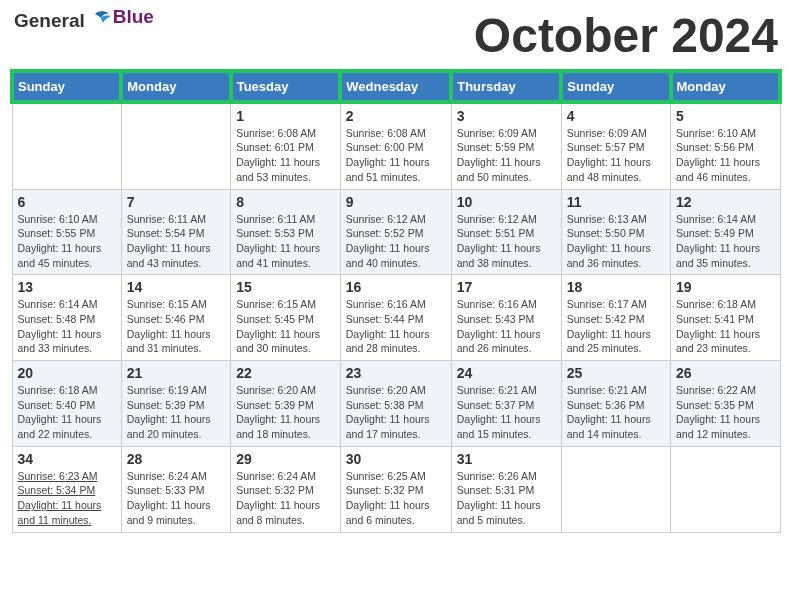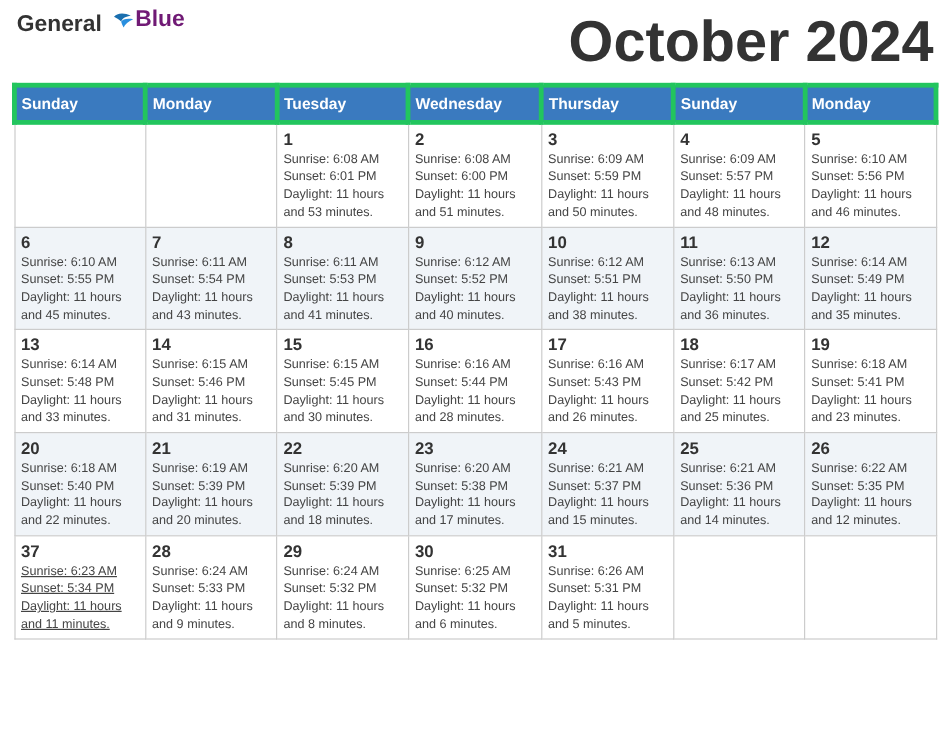--- a/index.html
+++ b/index.html
@@ -269,21 +269,21 @@
         </td>
         <td>
           <span class="day-num">26</span>
           <div class="day-info" style="white-space: pre-line;">Sunrise: 6:22 AM
 Sunset: 5:35 PM
 Daylight: 11 hours and 12 minutes.</div>
         </td>
       </tr>
       <tr>
         <td>
-          <span class="day-num">37</span>
+          <span class="day-num">34</span>
           <div class="day-info" style="white-space: pre-line; text-decoration: underline;">Sunrise: 6:23 AM
 Sunset: 5:34 PM
 Daylight: 11 hours and 11 minutes.</div>
         </td>
         <td>
           <span class="day-num">28</span>
           <div class="day-info" style="white-space: pre-line;">Sunrise: 6:24 AM
 Sunset: 5:33 PM
 Daylight: 11 hours and 9 minutes.</div>
         </td>

